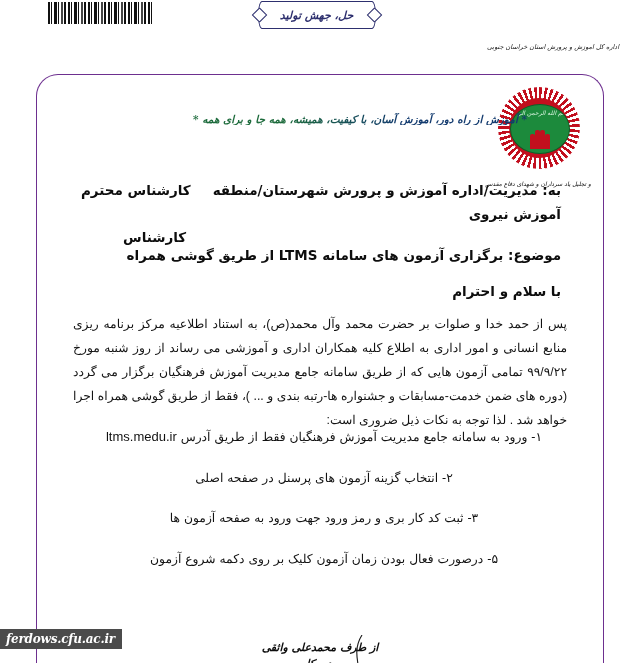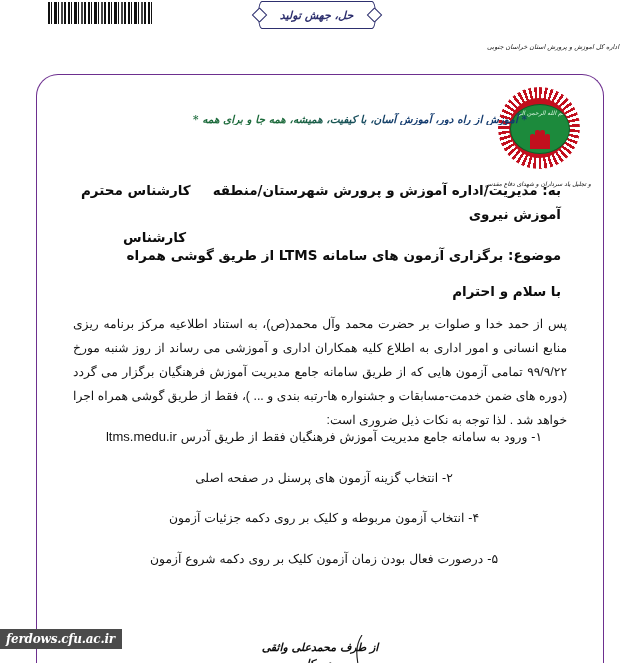--- a/index.html
+++ b/index.html
@@ -368,25 +368,25 @@
       <span>۱-</span>
       <span>ورود به سامانه جامع مدیریت آموزش فرهنگیان فقط از طریق آدرس</span>
       <span class="url">ltms.medu.ir</span>
     </div>
 
     <div class="step">
       <span>۲-</span>
       <span>انتخاب گزینه آزمون های پرسنل در صفحه اصلی</span>
     </div>
 
-
     <div class="step">
-      <span>۴-</span>
-      <span>انتخاب آزمون مربوطه و کلیک بر روی دکمه جزئیات آزمون</span>
+      <span>۳-</span>
+      <span>ثبت کد کار بری و رمز ورود جهت ورود به صفحه آزمون ها</span>
     </div>
+
 
     <div class="step">
       <span>۵-</span>
       <span>درصورت فعال بودن زمان آزمون کلیک بر روی دکمه شروع آزمون</span>
     </div>
 
   </div>
 
   <div class="signature">
     <div class="sig-from">از طرف محمدعلی واثقی</div>

